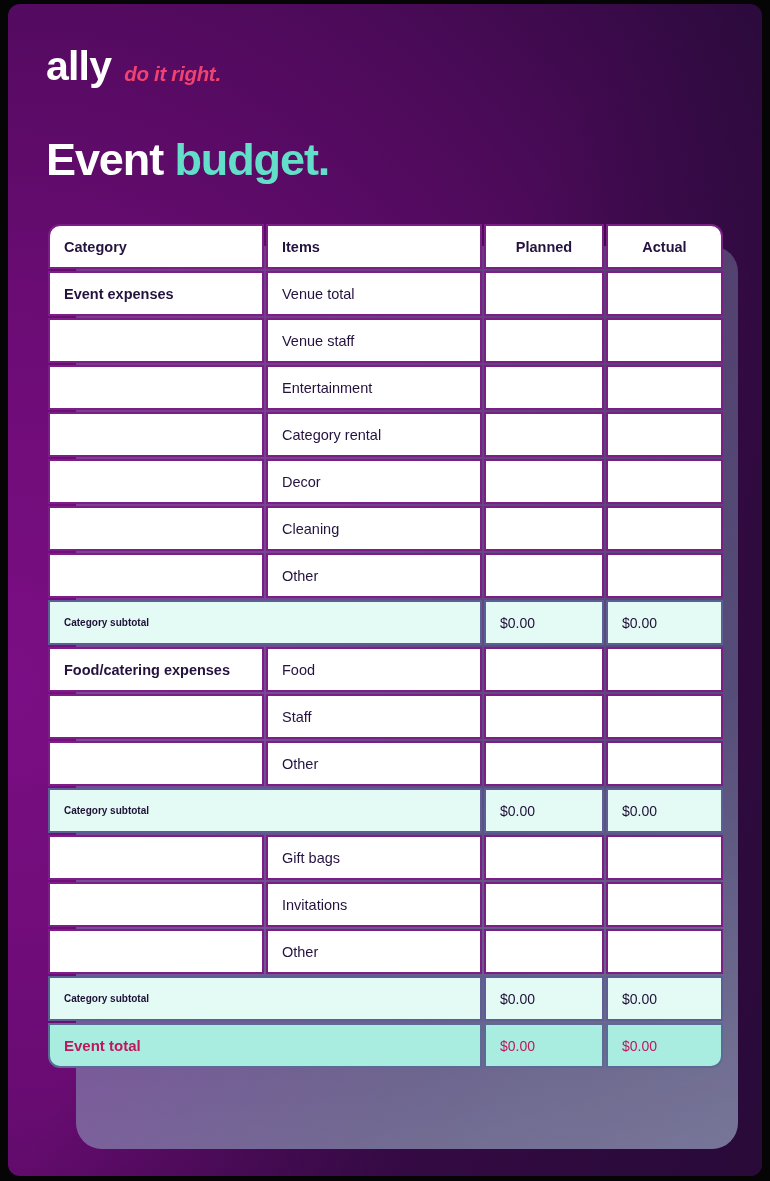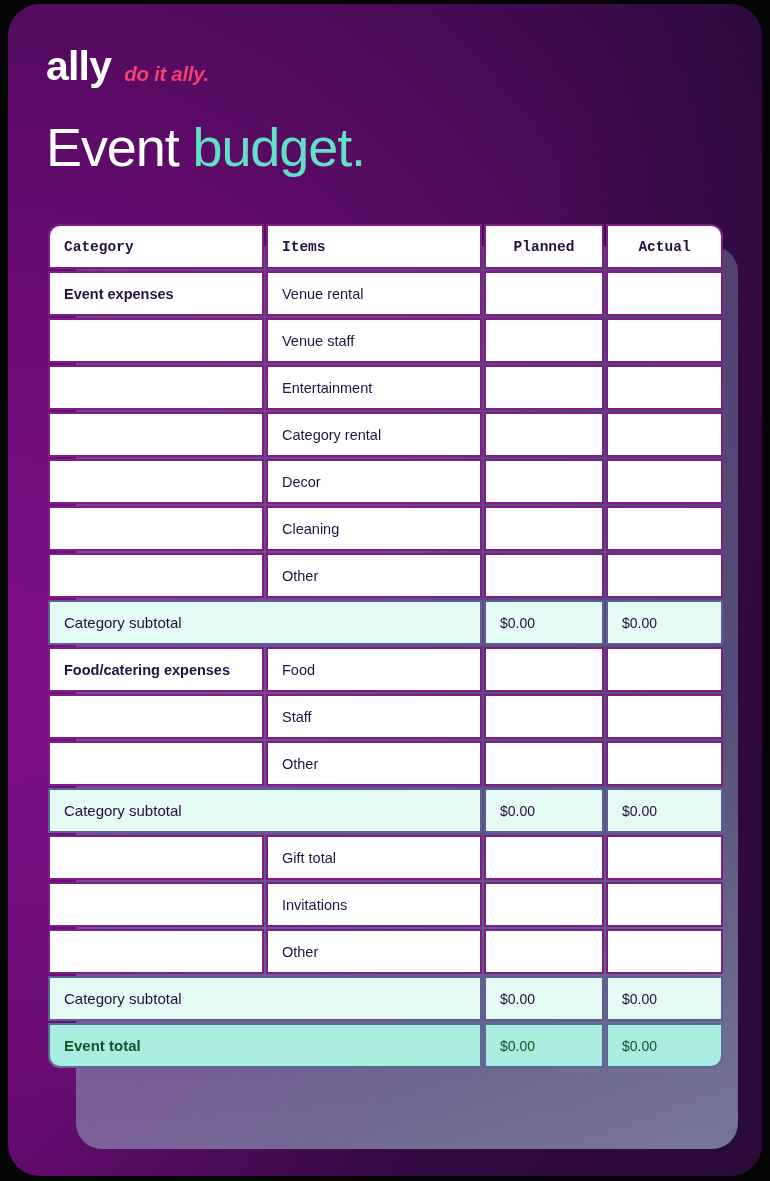--- a/index.html
+++ b/index.html
@@ -12,21 +12,21 @@
     overflow: hidden;
   }
 
   
   .page {
     position: absolute;
     left: 8px;
     top: 4px;
     width: 754px;
     height: 1172px;
-    border-radius: 32px;
+    border-radius: 12px;
     background:
       radial-gradient(150% 115% at 0% 58%, #7b0e84 0%, #6d0c76 26%, #4c0a59 58%, #2e0a3f 82%, #280a38 100%);
     overflow: hidden;
   }
   .page-tint {
     position: absolute;
     inset: 0;
     background:
       linear-gradient(118deg, rgba(124,14,134,0.00) 46%, rgba(42,10,58,0.72) 72%, rgba(40,10,56,0.92) 100%);
     pointer-events: none;
@@ -56,23 +56,23 @@
     letter-spacing: -0.3px;
     line-height: 1;
     position: relative;
     top: -3px;
   }
 
   
   .title {
     position: absolute;
     left: 38px;
-    top: 114px;
-    font-size: 54px;
-    font-weight: 400;
+    top: 131px;
+    font-size: 45px;
+    font-weight: 700;
     letter-spacing: -1.1px;
     line-height: 1.1;
     white-space: nowrap;
   }
   .title .t-white { color: #ffffff; }
   .title .t-teal  { color: #63dec8; }
 
   
   .card-back-blue {
     position: absolute;
@@ -116,65 +116,64 @@
   }
 
   
   thead th {
     background: #8fe6d6;
     border-color: #7b1f86;
     font-weight: 700;
     font-size: 15px;
     color: #1f1038;
     height: 46px;
-    font-family: Liberation Mono, monospace;
   }
   thead th.h-first { border-top-left-radius: 12px; }
   thead th.h-last  { border-top-right-radius: 12px; }
   thead th.h-num   { text-align: center; padding: 7px 8px; }
 
   
   td.cat-name { font-weight: 700; font-size: 14.5px; color: #1f1038; }
   td.item-name { font-weight: 400; font-size: 14.5px; color: #2a1a42; }
   td.num { text-align: center; padding: 0 8px; font-size: 14px; color: #241340; }
 
   
   tr.subtotal td {
     background: #e4fbf5;
     border-color: #5b5f93;
-    font-weight: 400;
-    font-size: 15px;
+    font-weight: 700;
+    font-size: 10px;
     color: #1f1038;
   }
   tr.subtotal td.num { font-weight: 400; font-size: 14px; }
 
   
   tr.total td {
     background: #a9ece0;
     border-color: #5b6b96;
     font-weight: 700;
     font-size: 15px;
-    color: #14532d;
+    color: #be185d;
   }
   tr.total td.num { font-weight: 400; font-size: 14px; }
   tr.total td.t-first { border-bottom-left-radius: 12px; }
   tr.total td.t-last  { border-bottom-right-radius: 12px; }
 
   
   td.empty { background: #ffffff; }
 </style>
 </head>
 <body>
 
 <div class="page">
   <div class="page-tint"></div>
 
   <div class="brand">
     <span class="brand-name">ally</span>
-    <span class="brand-tag">do it ally.</span>
+    <span class="brand-tag">do it right.</span>
   </div>
 
   <div class="title">
     <span class="t-white">Event </span><span class="t-teal">budget.</span>
   </div>
 
   <div class="card-back-blue"></div>
 
   <div class="table-wrap">
     <table class="budget">
@@ -188,21 +187,21 @@
         <tr>
           <th class="h-first">Category</th>
           <th>Items</th>
           <th class="h-num">Planned</th>
           <th class="h-num h-last">Actual</th>
         </tr>
       </thead>
       <tbody id="tbody">
           <tr>
             <td class="cat-name">Event expenses</td>
-            <td class="item-name">Venue rental</td>
+            <td class="item-name">Venue total</td>
             <td class="num empty"></td>
             <td class="num empty"></td>
           </tr>
           <tr>
             <td class="cat-name"></td>
             <td class="item-name">Venue staff</td>
             <td class="num empty"></td>
             <td class="num empty"></td>
           </tr>
           <tr>
@@ -258,21 +257,21 @@
             <td class="num empty"></td>
             <td class="num empty"></td>
           </tr>
           <tr class="subtotal">
             <td colspan="2">Category subtotal</td>
             <td class="num">$0.00</td>
             <td class="num">$0.00</td>
           </tr>
           <tr>
             <td class="cat-name"></td>
-            <td class="item-name">Gift total</td>
+            <td class="item-name">Gift bags</td>
             <td class="num empty"></td>
             <td class="num empty"></td>
           </tr>
           <tr>
             <td class="cat-name"></td>
             <td class="item-name">Invitations</td>
             <td class="num empty"></td>
             <td class="num empty"></td>
           </tr>
           <tr>

